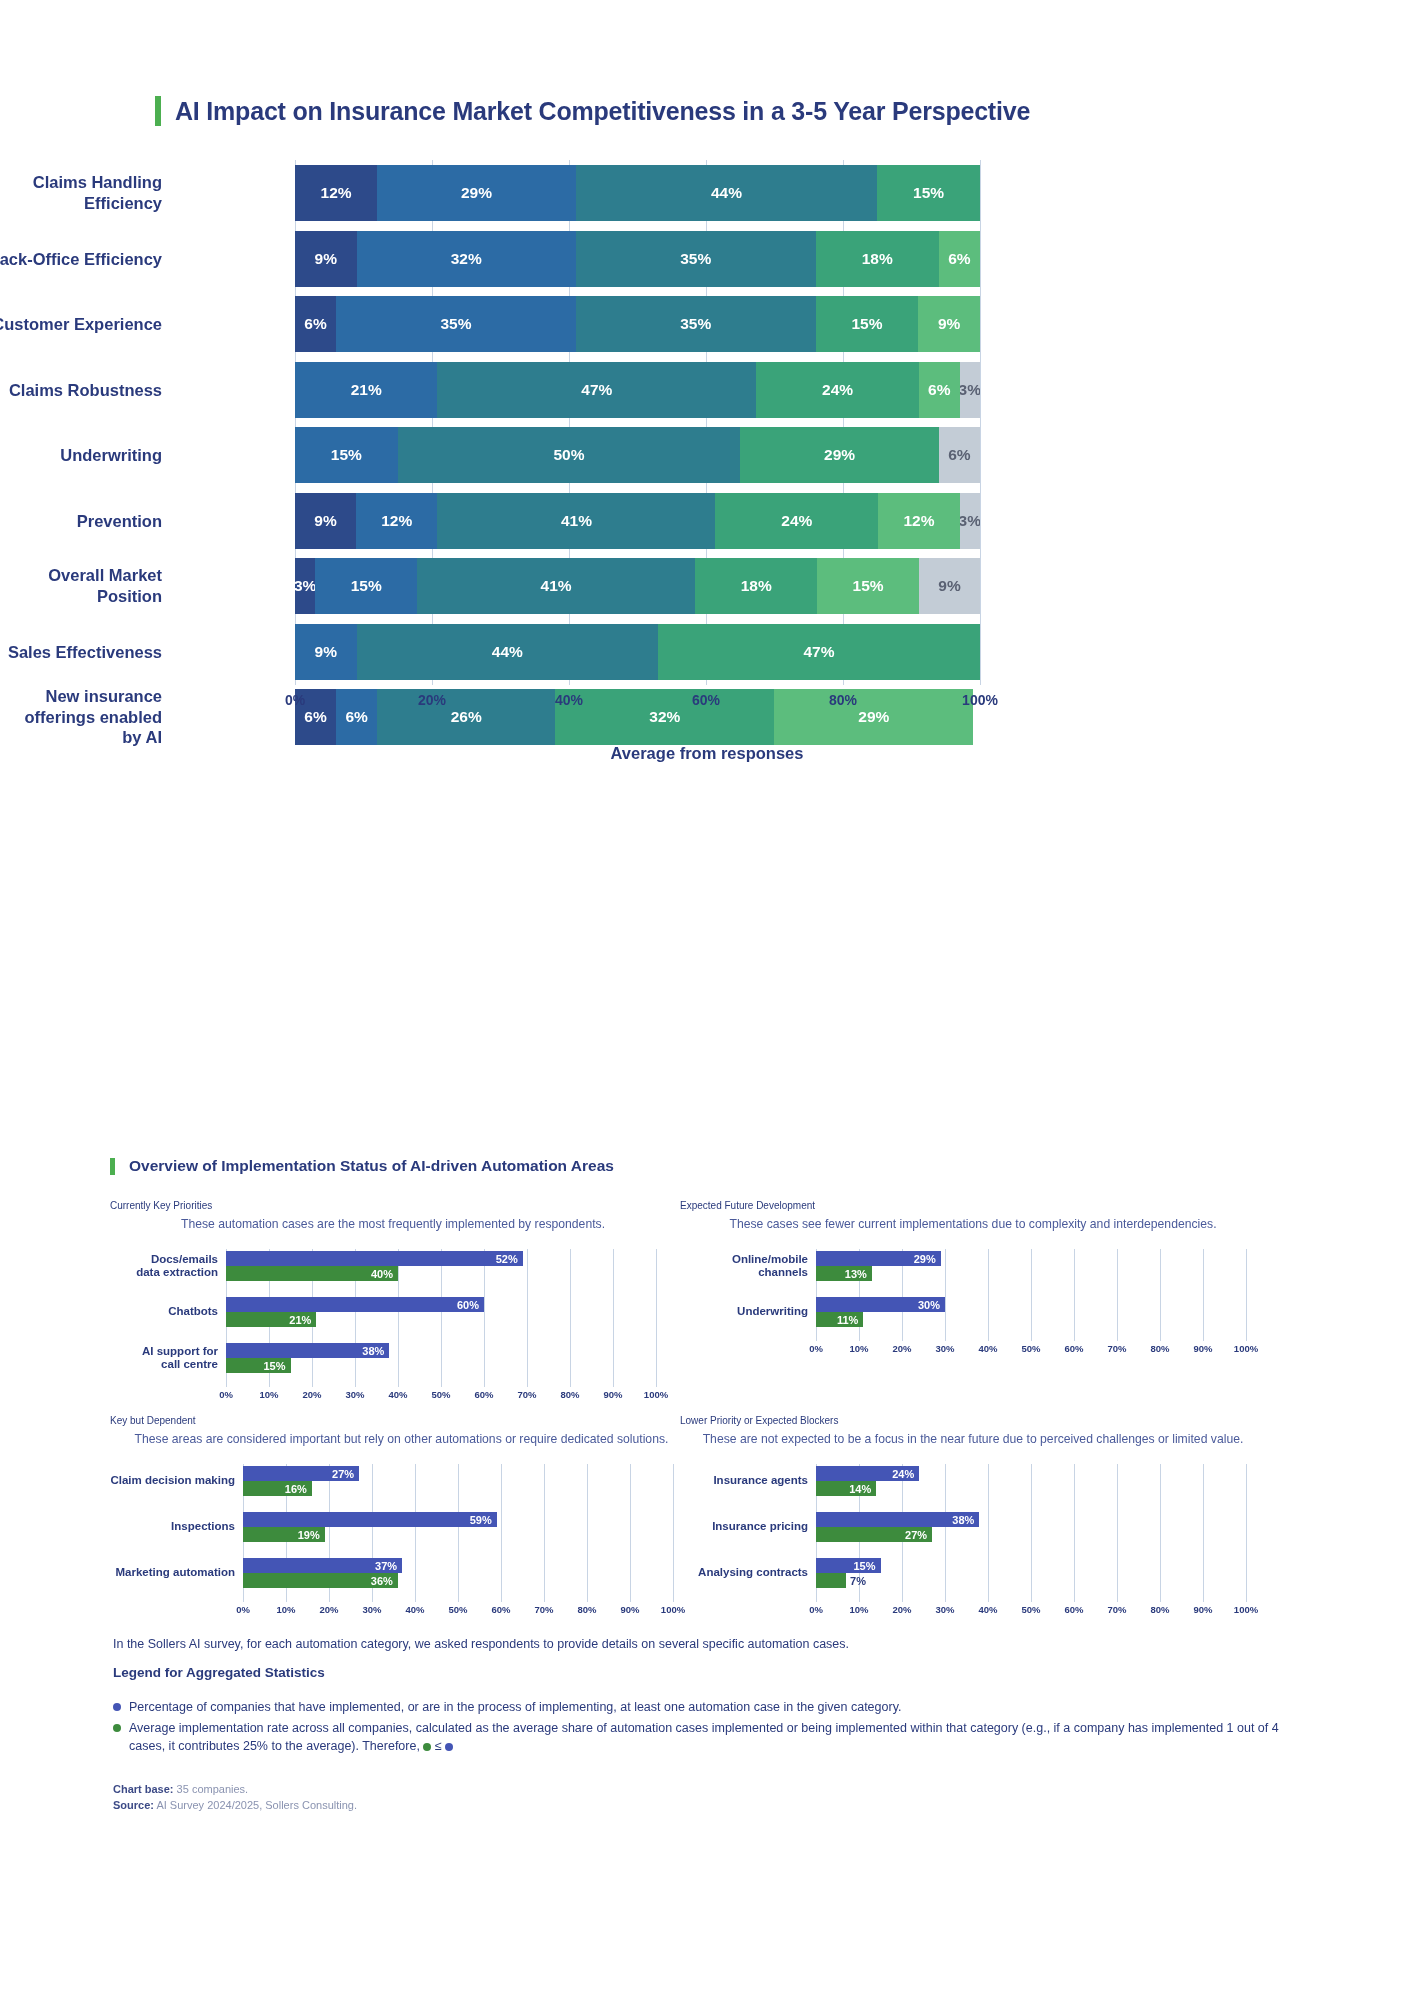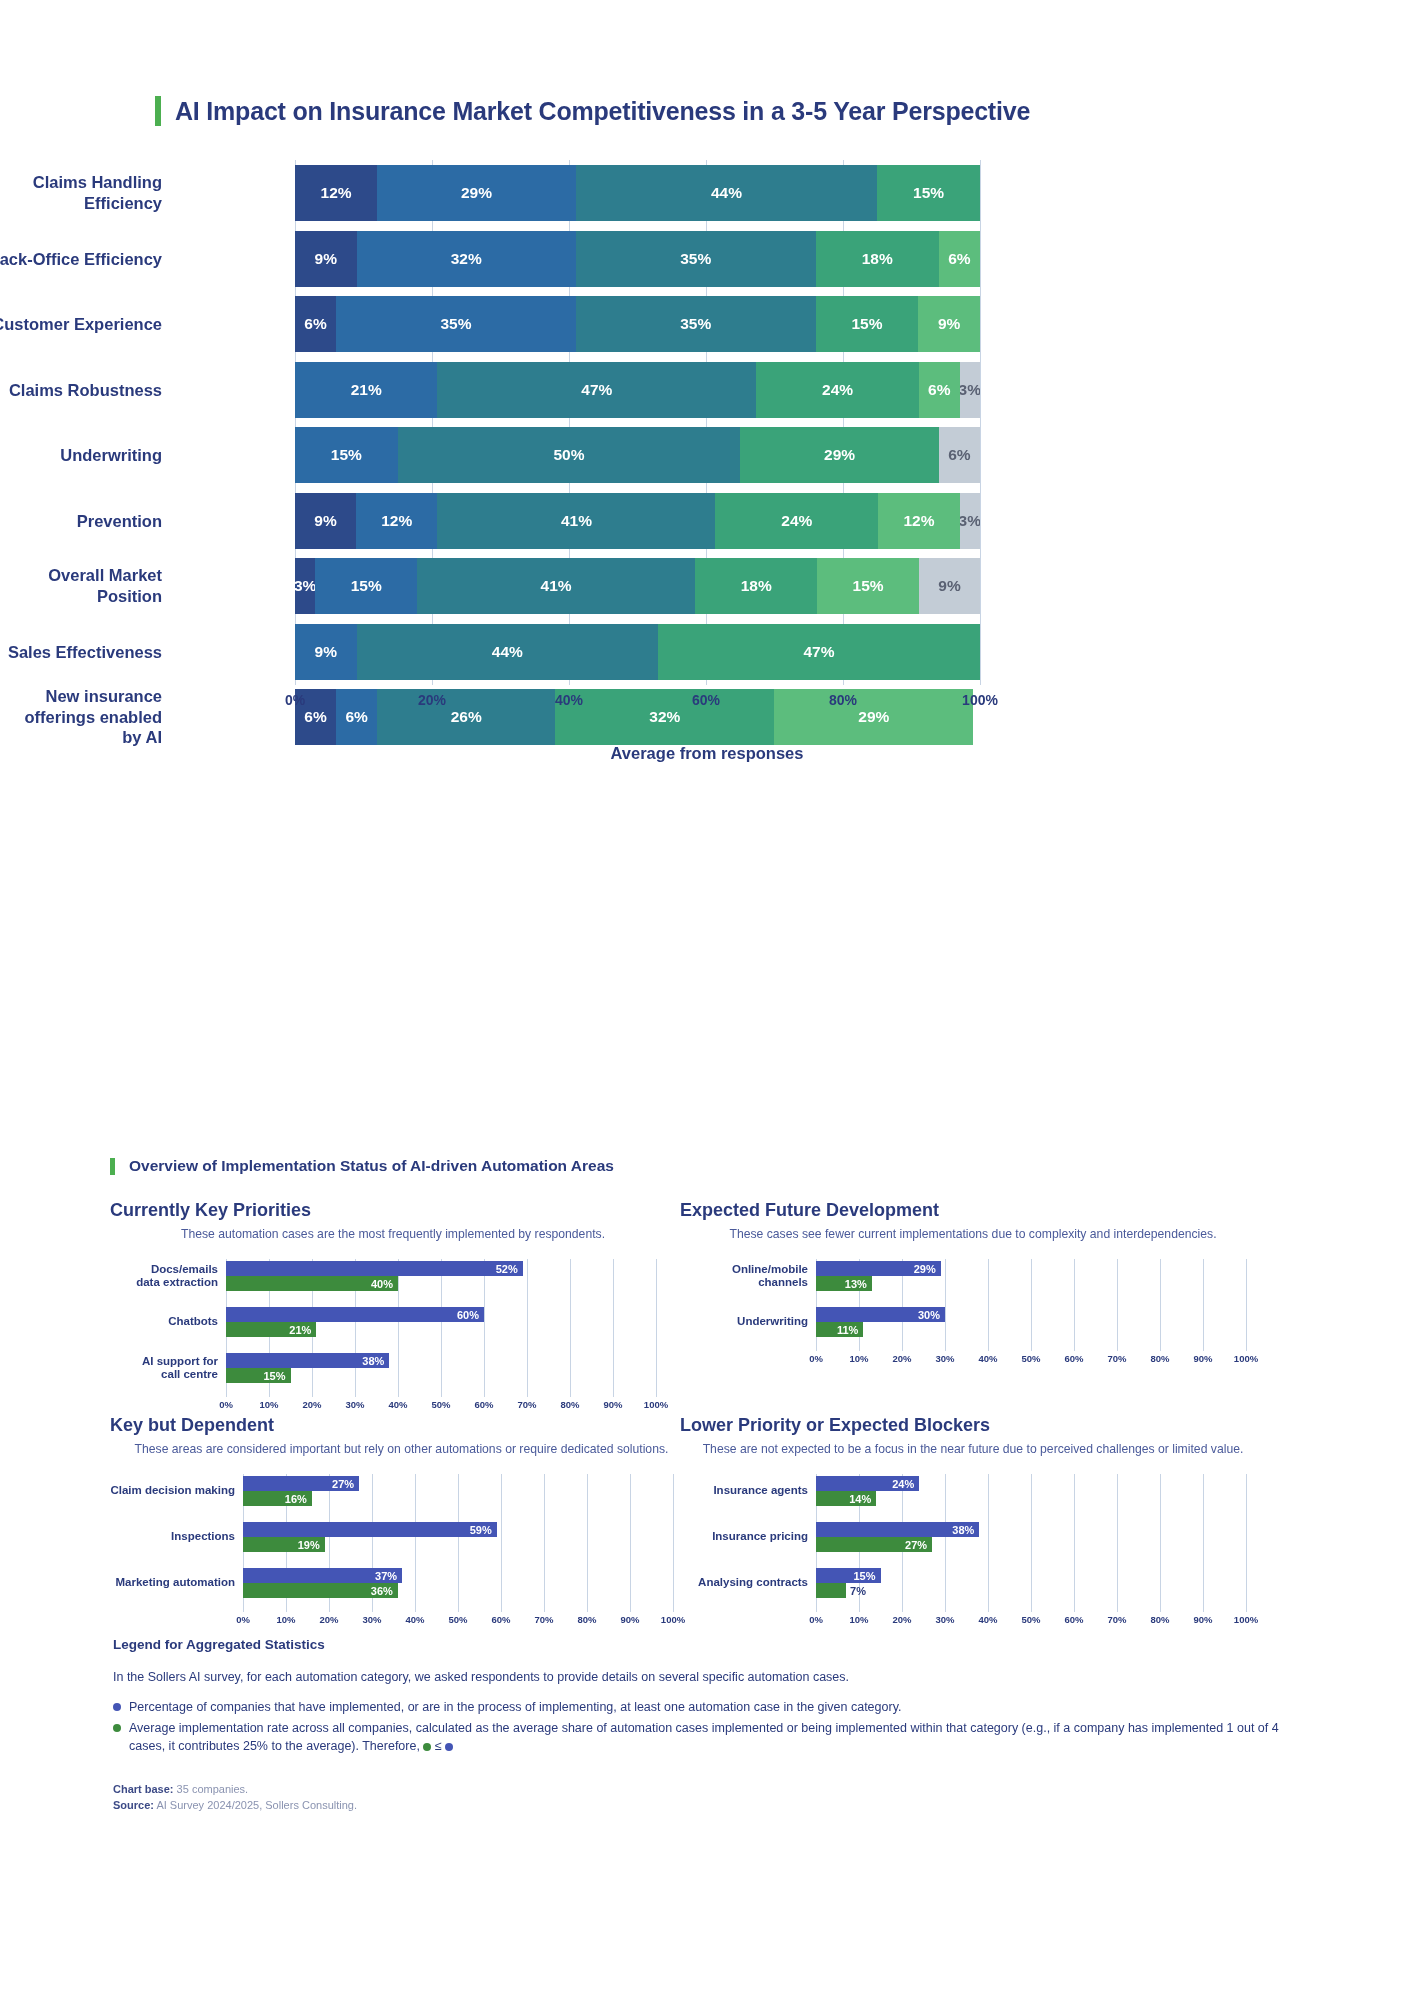--- a/index.html
+++ b/index.html
@@ -120,22 +120,22 @@
     line-height: 1.4;
   }
   #main-sub .l2 { display: block; }
 
   
   #lower { position: absolute; left: 0; top: 0; width: 1414px; }
   #lower-head { position: absolute; left: 110px; top: 1157px; }
 
   .panel { position: absolute; }
   .panel-title {
-    font-size: 18px;
-    font-weight: bold;
+    font-size: 10px;
+    font-weight: normal;
     color: #2a3a7c;
     margin: 0 0 6px 0;
   }
   .panel-desc {
     font-size: 12.2px;
     color: #4a5a9a;
     margin: 0 0 18px 0;
     white-space: nowrap;
     text-align: center;
   }
@@ -551,22 +551,22 @@
           <div class="mini-tick" style="left: 437px; top: 140px;">70%</div>
           <div class="mini-tick" style="left: 480px; top: 140px;">80%</div>
           <div class="mini-tick" style="left: 523px; top: 140px;">90%</div>
           <div class="mini-tick" style="left: 566px; top: 140px;">100%</div>
         </div>
       </div>
     </div>
 </div>
 
 <div id="legend">
+  <p id="legend-intro">In the Sollers AI survey, for each automation category, we asked respondents to provide details on several specific automation cases.</p>
   <p id="legend-title">Legend for Aggregated Statistics</p>
-  <p id="legend-intro">In the Sollers AI survey, for each automation category, we asked respondents to provide details on several specific automation cases.</p>
 
   <div class="leg-item">
     <span class="dot blue"></span>
     <span>Percentage of companies that have implemented, or are in the process of implementing, at least one automation case in the given category.</span>
   </div>
 
   <div class="leg-item">
     <span class="dot green"></span>
     <span><span>Average implementation rate across all companies, calculated as the average share of automation cases implemented or being implemented within that category (e.g., if a company has implemented 1 out of 4 cases, it contributes 25% to the average). Therefore,</span> <span class="inline-dot" style="background:#3d8b3d"></span> <span>≤</span> <span class="inline-dot" style="background:#4455b5"></span></span>
   </div>

